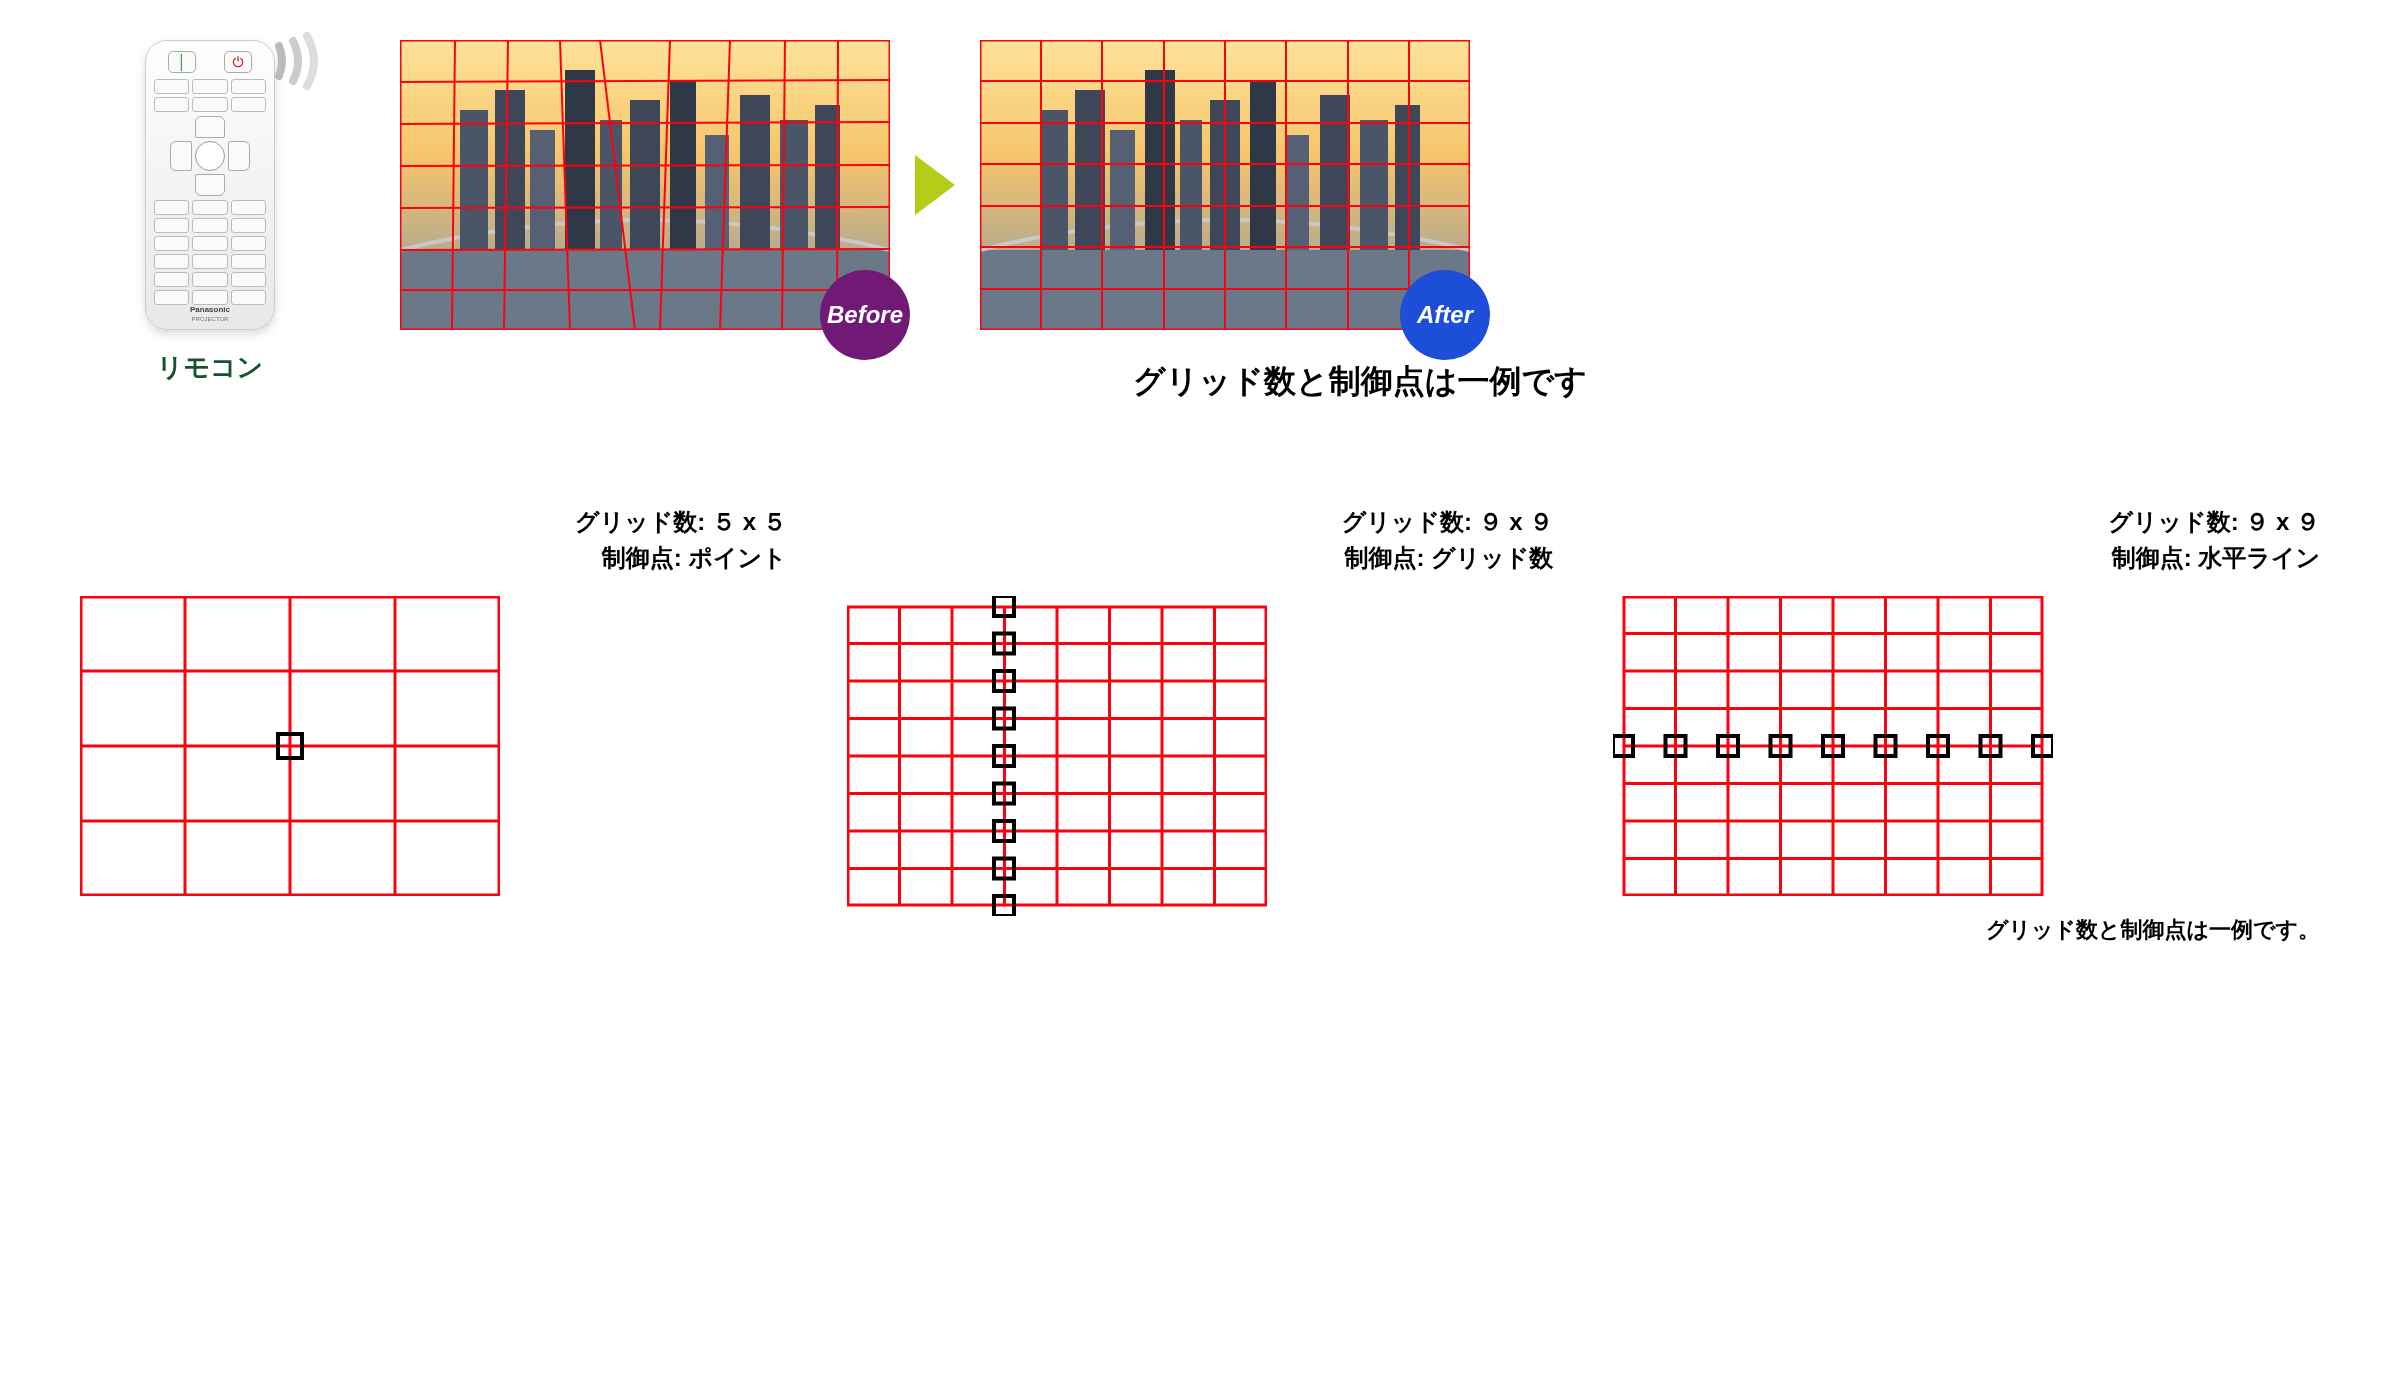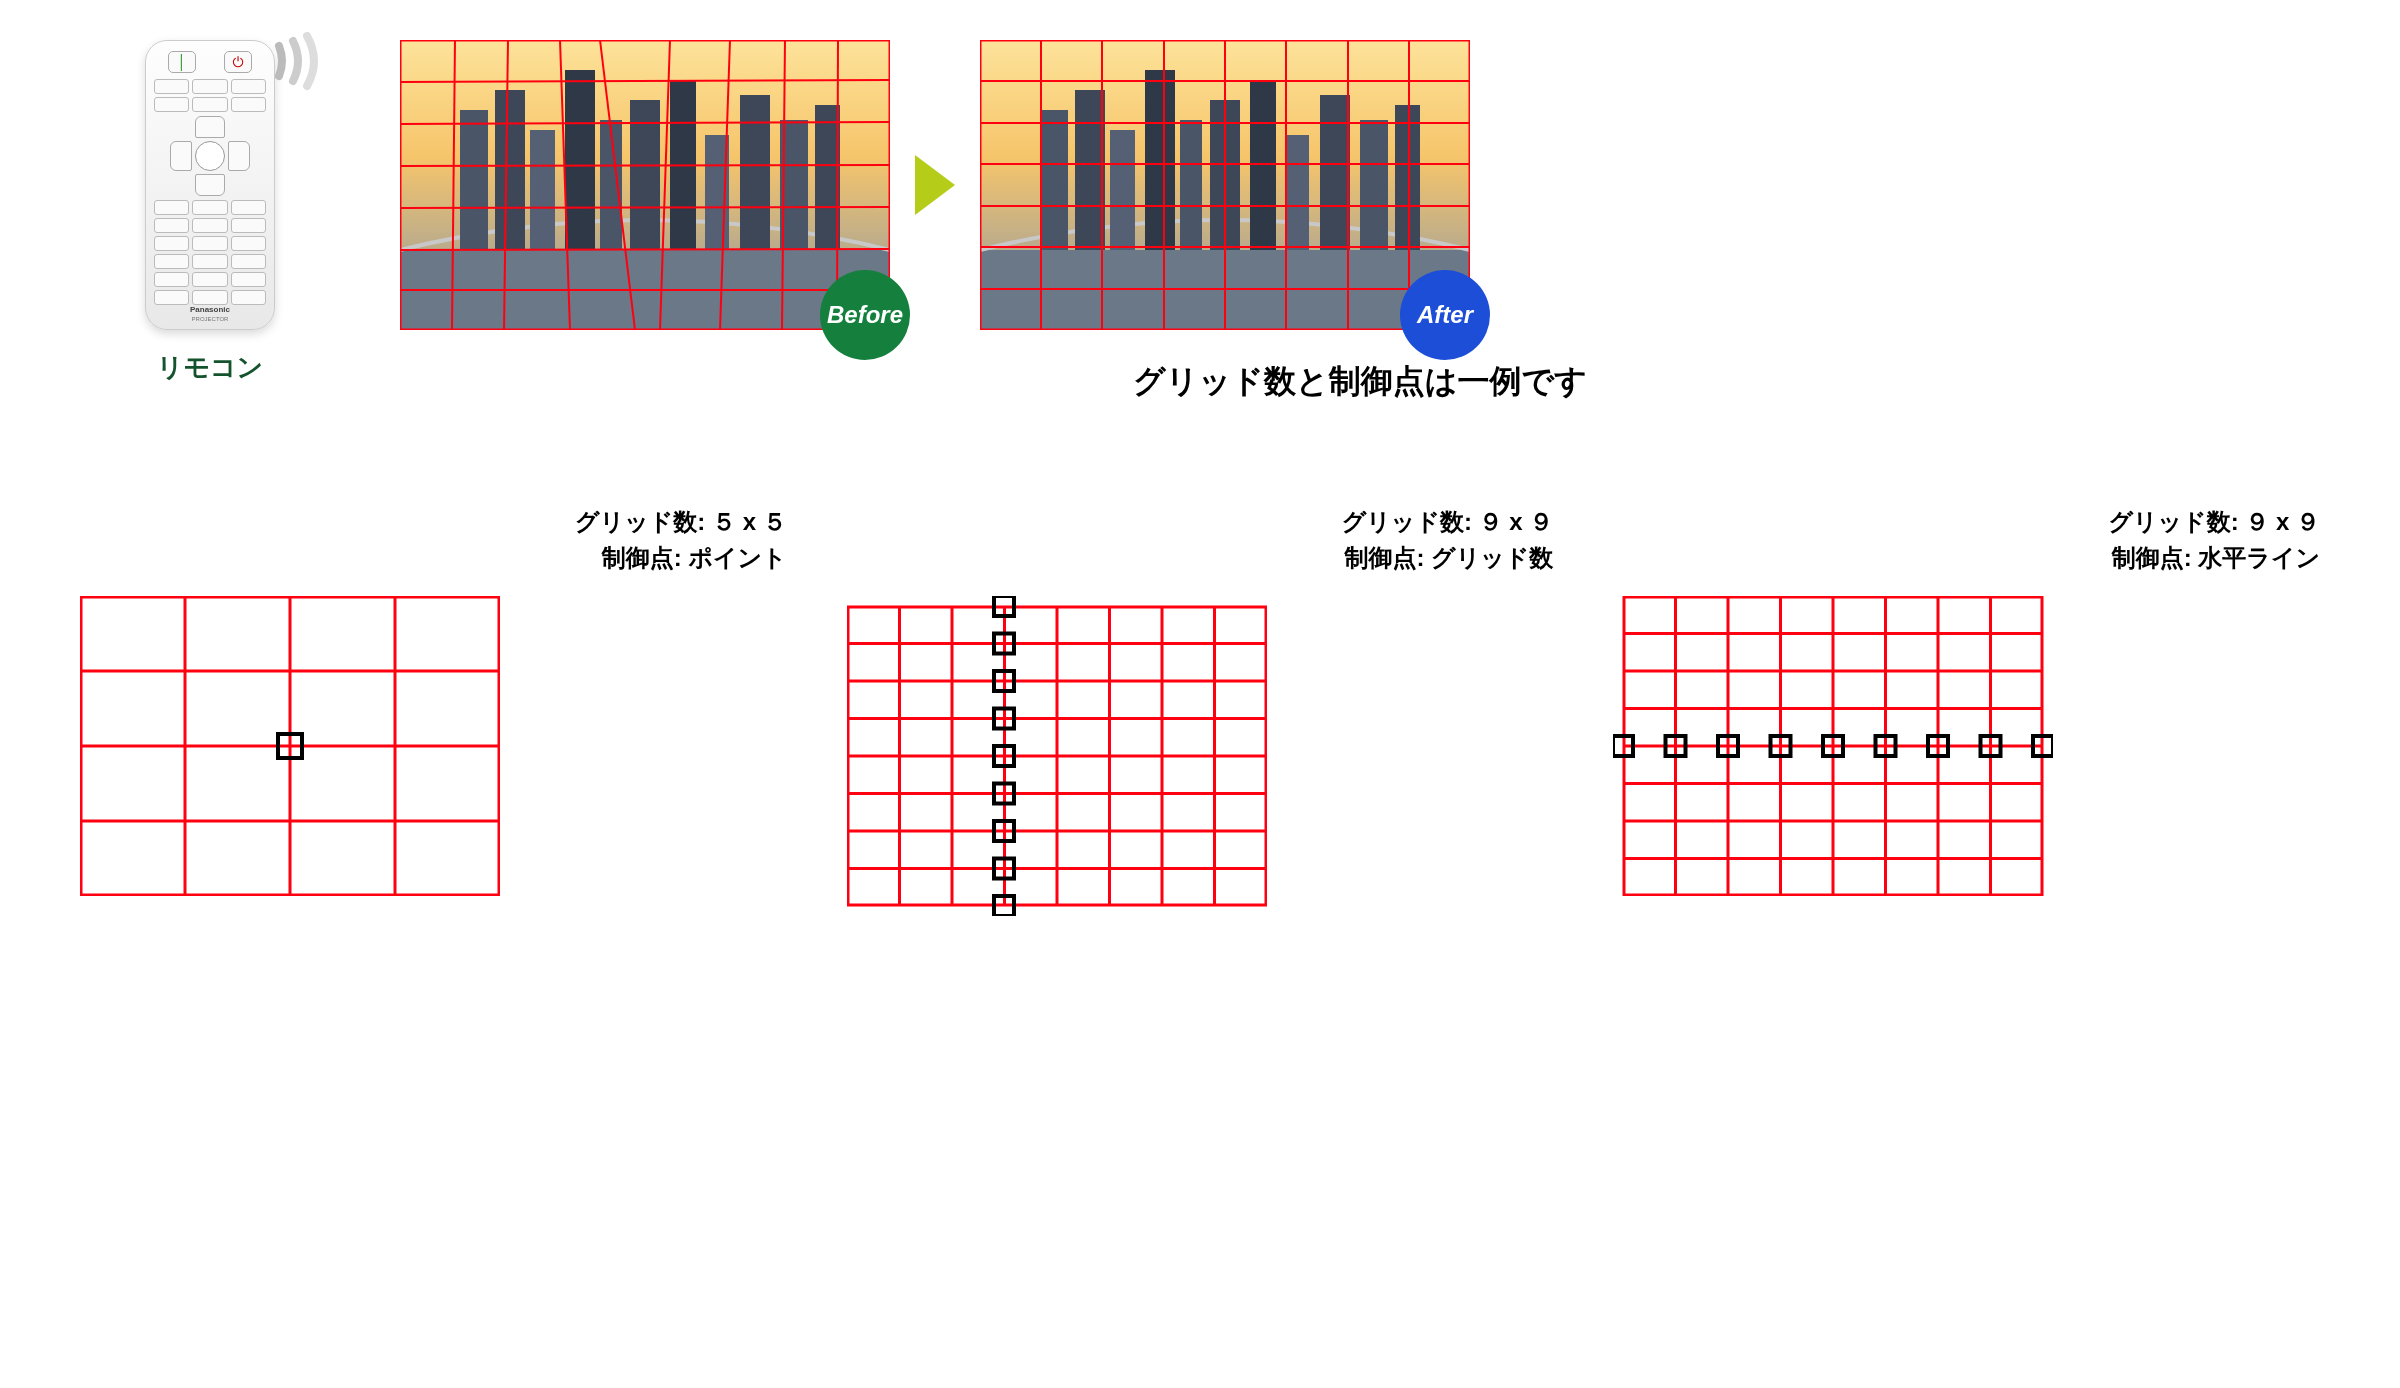--- a/index.html
+++ b/index.html
@@ -110,21 +110,21 @@
     right: -20px;
     bottom: -30px;
     width: 90px; height: 90px;
     border-radius: 50%;
     display: flex; align-items: center; justify-content: center;
     color: #fff;
     font-weight: bold;
     font-style: italic;
     font-size: 24px;
   }
-  .badge-before { background: #15803d; }
+  .badge-before { background: #701a75; }
   .badge-after { background: #1d4ed8; }
   .arrow-tri {
     width: 0; height: 0;
     border-top: 30px solid transparent;
     border-bottom: 30px solid transparent;
     border-left: 40px solid #b5cc18;
     margin: 0 5px;
   }
   .caption-center {
     width: 100%;
@@ -436,15 +436,16 @@
             <rect x="147.5" y="140" width="20" height="20"></rect>
             <rect x="200" y="140" width="20" height="20"></rect>
             <rect x="252.5" y="140" width="20" height="20"></rect>
             <rect x="305" y="140" width="20" height="20"></rect>
             <rect x="357.5" y="140" width="20" height="20"></rect>
             <rect x="410" y="140" width="20" height="20"></rect>
           </g>
         </g>
       </svg>
     </div>
+    <div class="note">グリッド数と制御点は一例です。</div>
   </div>
 
 </div>
 
 </body></html>

